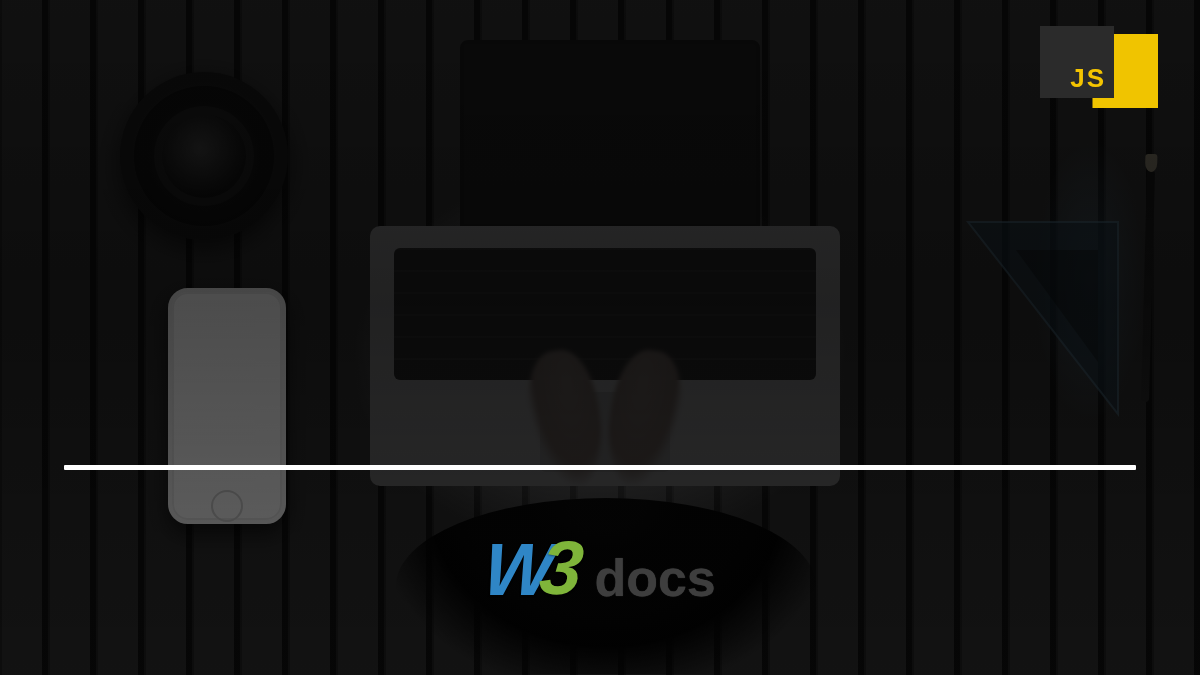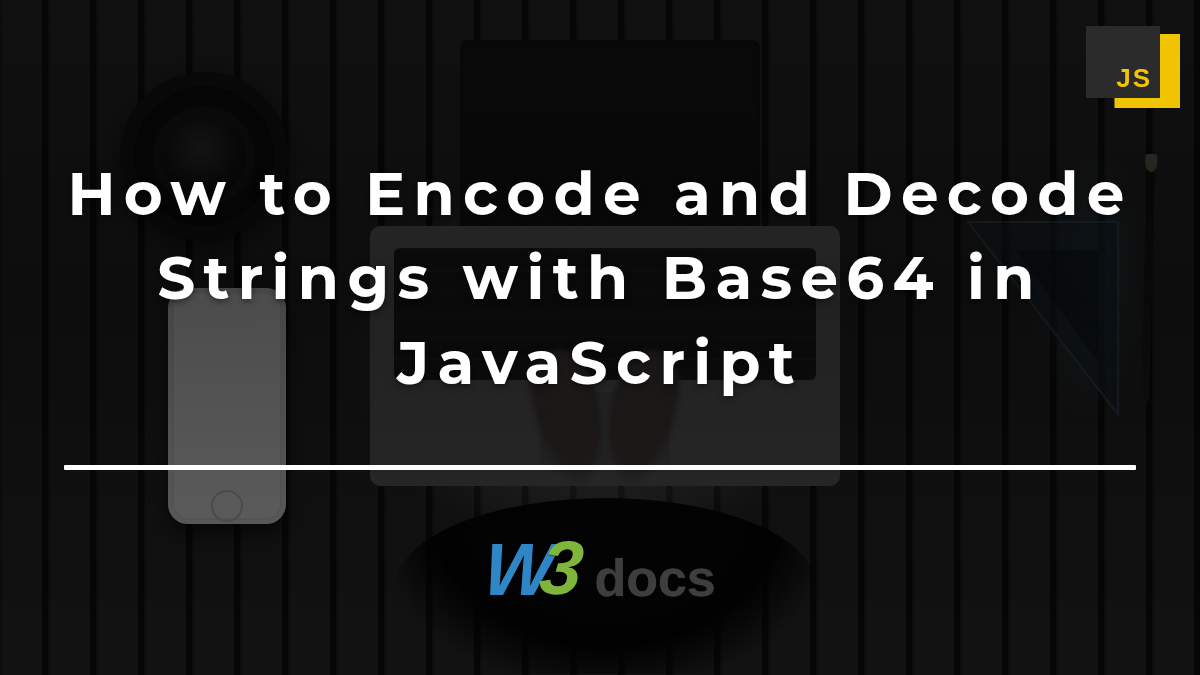--- a/index.html
+++ b/index.html
@@ -57,21 +57,21 @@
   }
   .phone::before{content:""; position:absolute; left:50%; top:198px; transform:translateX(-50%); width:28px; height:28px; border:2px solid #bdbdbd; border-radius:50%;}
   .triangle {
     position:absolute; right:72px; top:214px; width:170px; height:210px; filter:brightness(0.45);
   }
   .triangle svg{width:100%;height:100%;}
   .pen{position:absolute; right:48px; top:170px; width:8px; height:232px; background:linear-gradient(#1c1c1c,#3a3a3a); border-radius:4px; transform:rotate(1.5deg); filter:brightness(0.45);}
   .pen::before{content:"";position:absolute;left:-2px;top:-16px;width:12px;height:18px;background:#aca38a;border-radius:3px 3px 50% 50%;}
 
   .js-badge {
-    position:absolute; top:26px; right:20px; width:94px; height:84px;
+    position:absolute; top:26px; right:42px; width:118px; height:84px;
   }
   .js-badge .back {
     position:absolute; right:0; top:8px; width:78px; height:74px; background:#f0c400;
     clip-path: polygon(0 0, 100% 0, 100% 100%, 16% 100%, 16% 86%, 0 86%);
   }
   .js-badge .front {
     position:absolute; left:0; top:0; width:74px; height:72px; background:#2b2b2b;
     display:flex; align-items:flex-end; justify-content:flex-end;
     color:#f4c400; font-weight:800; letter-spacing:2px; padding:6px 8px 4px 0;
     font-size:26px; font-family: Arial, sans-serif;
@@ -137,21 +137,20 @@
     </svg>
   </div>
 
   <div class="overlay"></div>
 
   <div class="js-badge">
     <div class="back"></div>
     <div class="front">JS</div>
   </div>
 
-  <h1 class="title">How to Encode and Decode Strings with Base64 in JavaScript</h1>
 
   <div class="rule"></div>
 
   <div class="logo">
     <span class="w">W</span>
     <span class="three">3</span>
     <span class="docs">docs</span>
   </div>
 </div>
 

